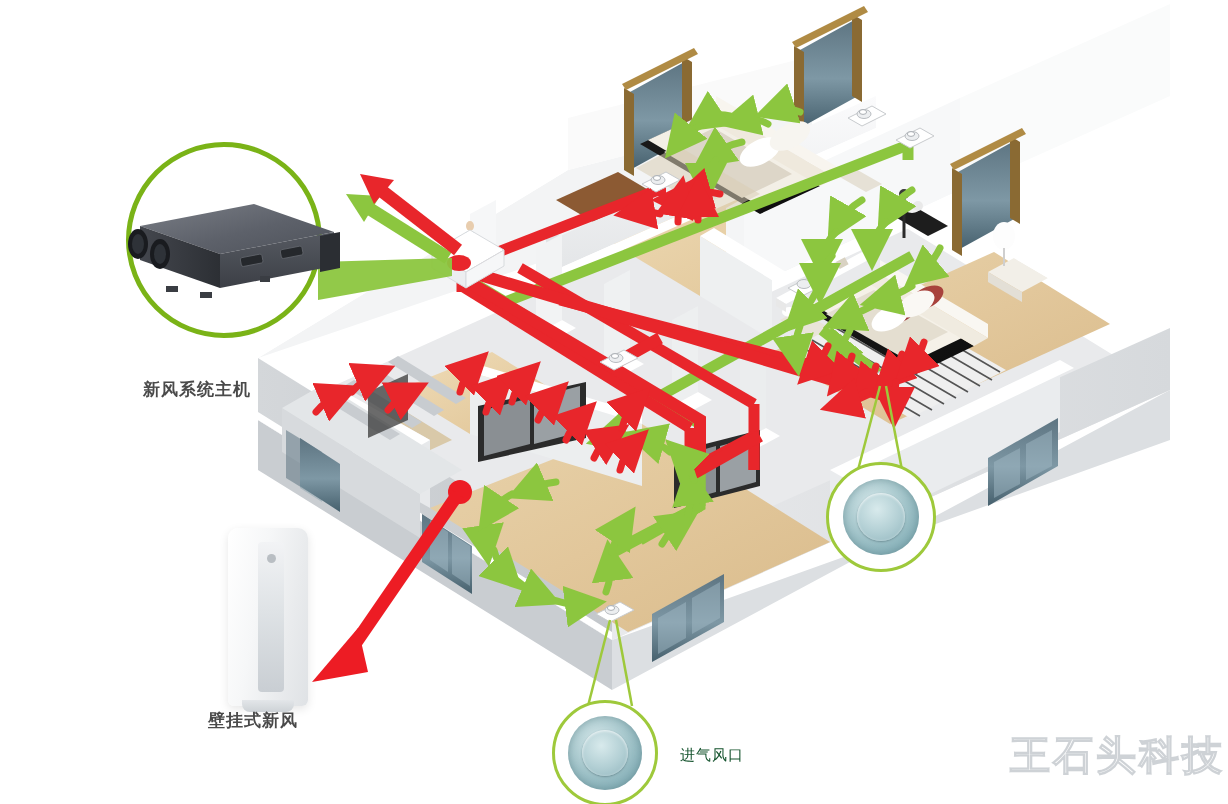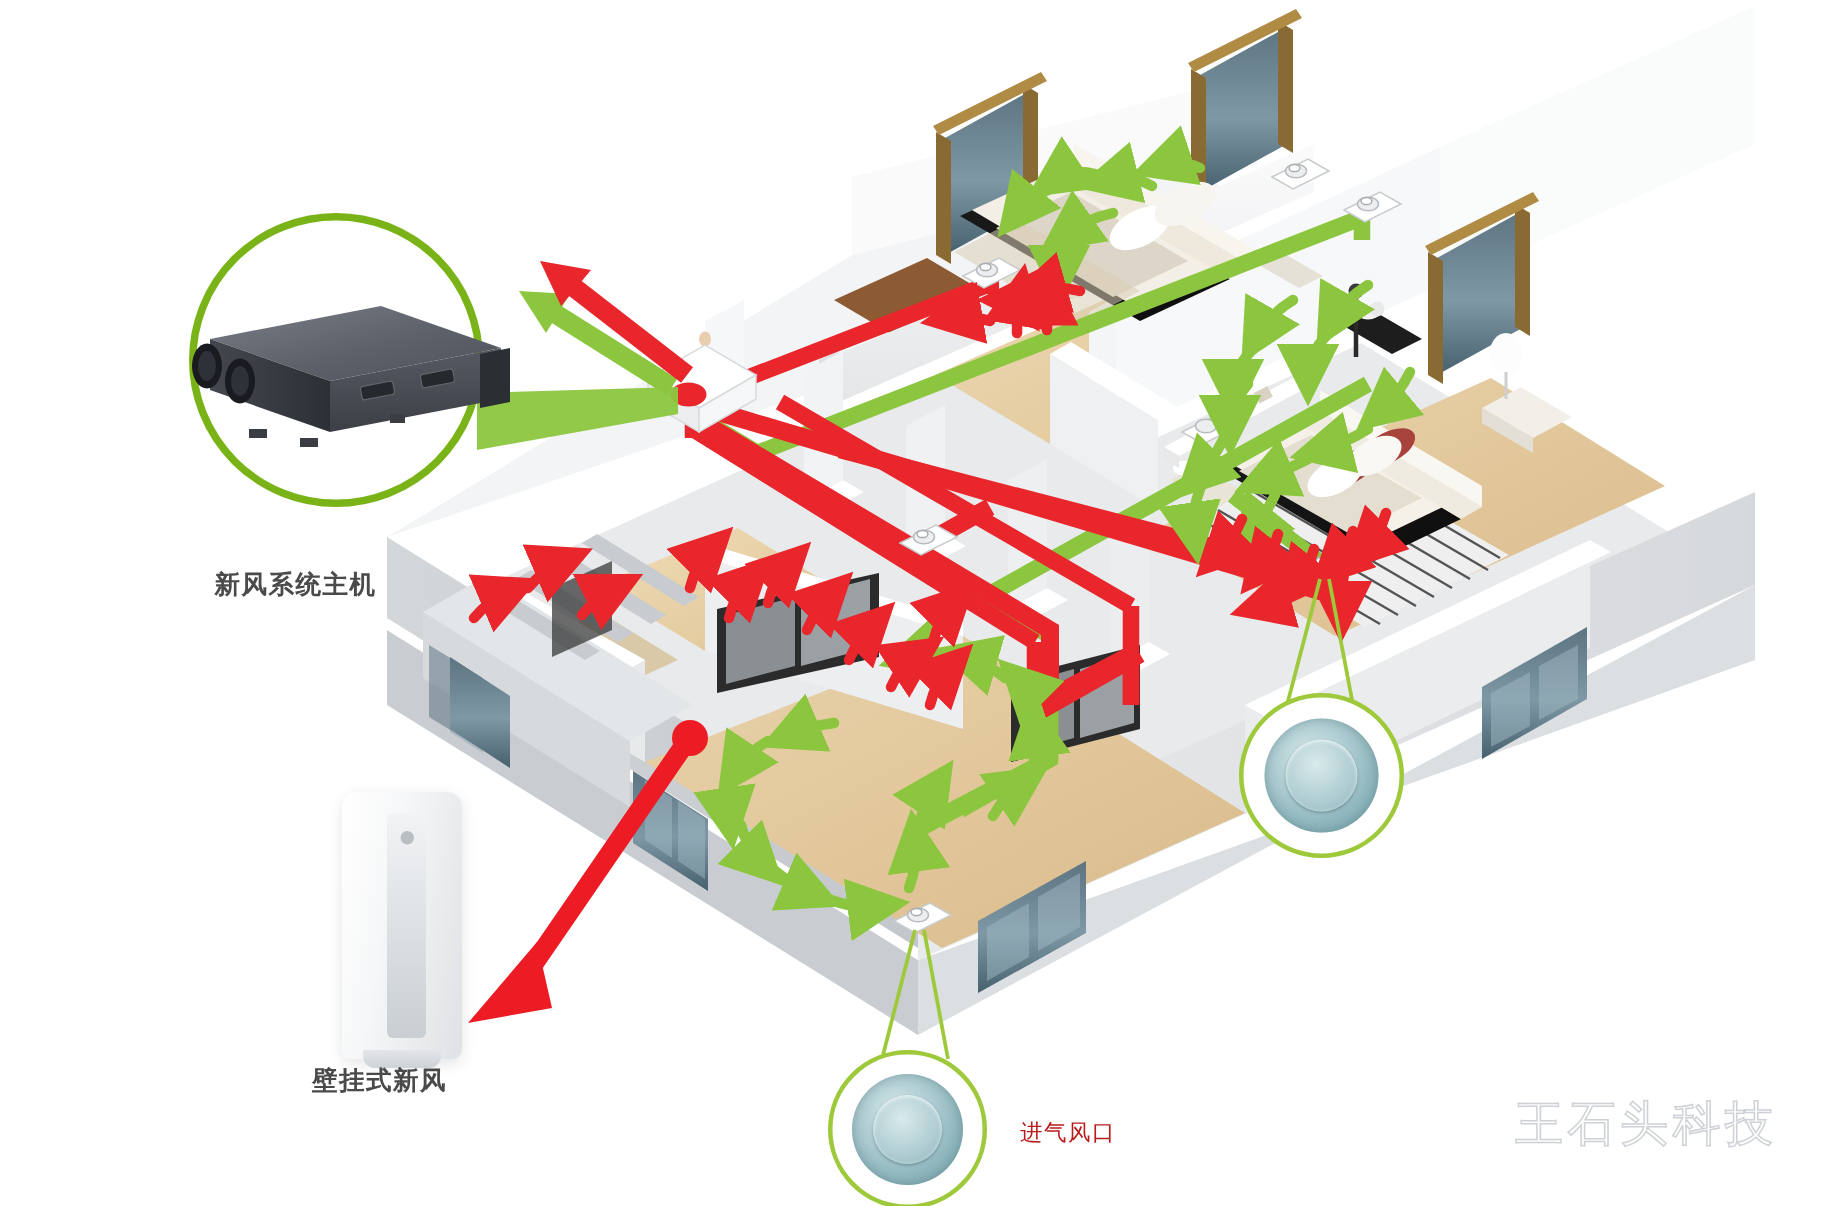--- a/index.html
+++ b/index.html
@@ -20,27 +20,27 @@
   .label {
     font-size: 17px;
     font-weight: 700;
     color: #4a4a4a;
     letter-spacing: 1px;
     white-space: nowrap;
   }
   .label-sm {
     font-size: 15px;
     font-weight: 500;
-    color: #b91c1c;
+    color: #14532d;
     letter-spacing: 1px;
     white-space: nowrap;
   }
   .watermark {
-    font-size: 32px;
-    font-weight: 400;
+    font-size: 40px;
+    font-weight: 700;
     letter-spacing: 3px;
     color: rgba(255,255,255,0.0);
     -webkit-text-stroke: 1px rgba(190,195,200,0.75);
     text-shadow: 1px 1px 0 rgba(255,255,255,0.9);
     white-space: nowrap;
     user-select: none;
   }
 
   
   .callout-ring {

